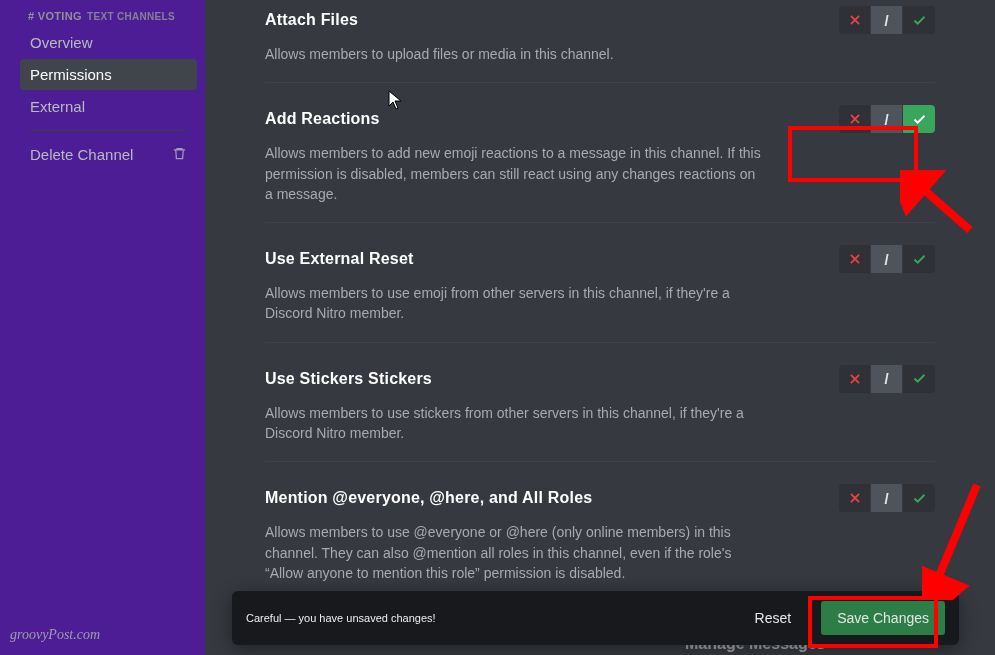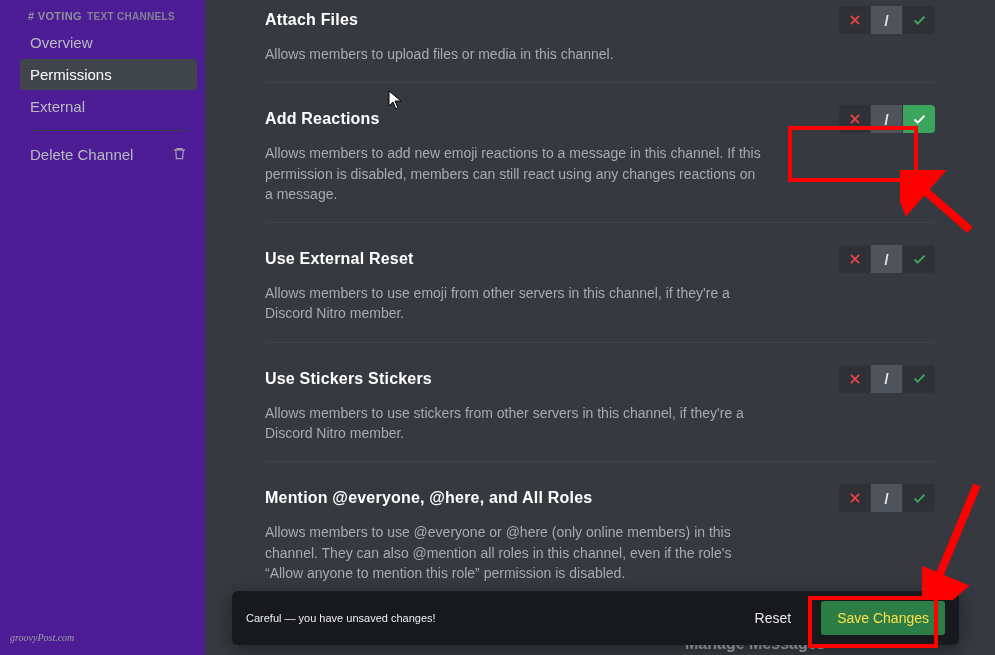--- a/index.html
+++ b/index.html
@@ -40,21 +40,21 @@
     display: flex;
     justify-content: space-between;
   }
   .sidebar-item.active { background: #40444b; color: #fff; }
   .sidebar-divider { border: none; border-top: 1px solid #3b3e45; margin: 8px 10px; }
   .trash-icon { opacity: .8; }
   .credit {
     position: absolute;
     bottom: 12px;
     left: 10px;
-    font-size: 10px;
+    font-size: 14px;
     color: #9d9fa5;
     font-style: italic;
     font-family: Georgia, "Times New Roman", serif;
   }
 
   .main {
     flex: 1;
     background: #36393f;
     padding: 0 40px 0 60px;
     overflow: hidden;
@@ -116,21 +116,21 @@
     display: flex;
     align-items: center;
     justify-content: space-between;
     box-shadow: 0 4px 18px rgba(0,0,0,.4);
   }
   .savebar .msg { color: #eceef0; font-size: 11px; }
   .savebar .actions { display: flex; align-items: center; gap: 30px; }
   .savebar .reset { color: #e7e8ea; font-size: 14px; cursor: pointer; }
   .savebar .save {
     background: #2d7d46;
-    color: #fde047;
+    color: #e5e5e5;
     padding: 9px 16px;
     border-radius: 3px;
     font-size: 14px;
     font-weight: 500;
     cursor: pointer;
   }
 
   
   .annot-box {
     position: absolute;

